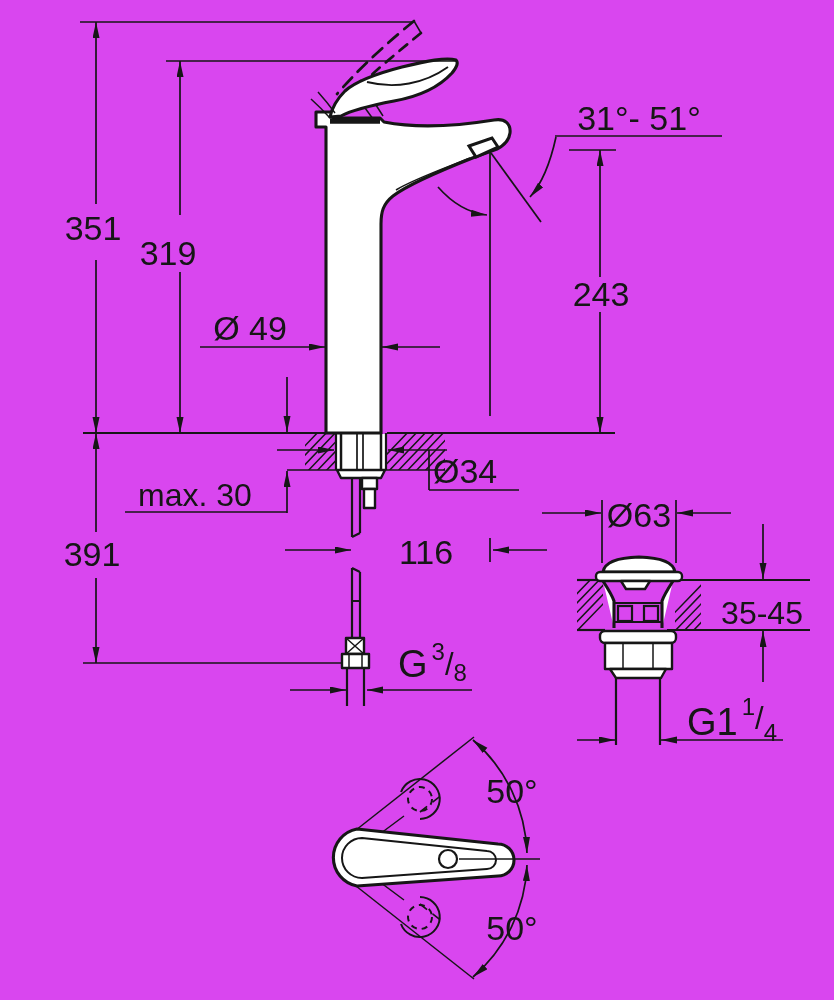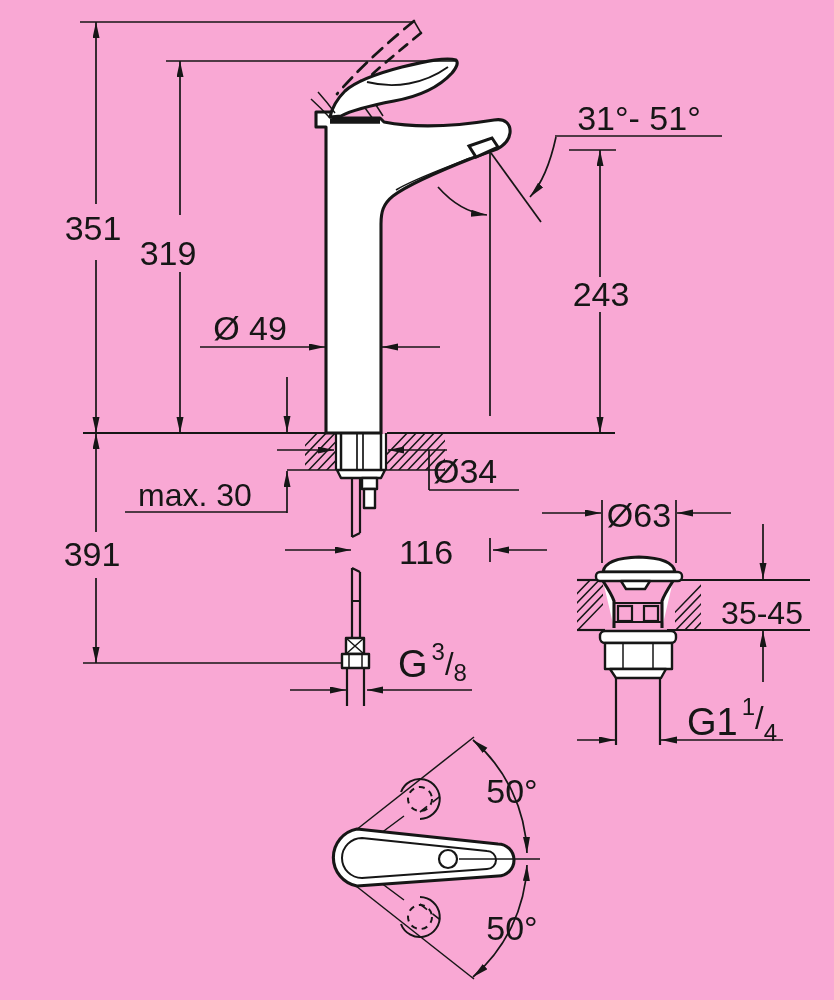--- a/index.html
+++ b/index.html
@@ -1,16 +1,16 @@
 <!DOCTYPE html>
 <html><head>
 <meta charset="utf-8">
 <style>
   html,body{margin:0;padding:0;background:#ffffff;}
-  .stage{position:relative;width:834px;height:1000px;background:#f9a8d4;overflow:hidden;}
+  .stage{position:relative;width:834px;height:1000px;background:#d946ef;overflow:hidden;}
   svg text{fill:#161616;font-family:"Liberation Sans",sans-serif;}
   .dim{font-size:34px;}
   .dim-sm{font-size:32px;}
   .gbig{font-size:38px;}
   .gsup{font-size:24px;}
   .gslash{font-size:31px;}
   .ln{stroke:#161616;fill:none;stroke-width:1.7;}
   .ln2{stroke:#161616;fill:none;stroke-width:2.2;}
   .out{stroke:#161616;fill:#ffffff;stroke-width:3.1;stroke-linejoin:round;}
   .out2{stroke:#161616;fill:#ffffff;stroke-width:2.4;stroke-linejoin:round;}

